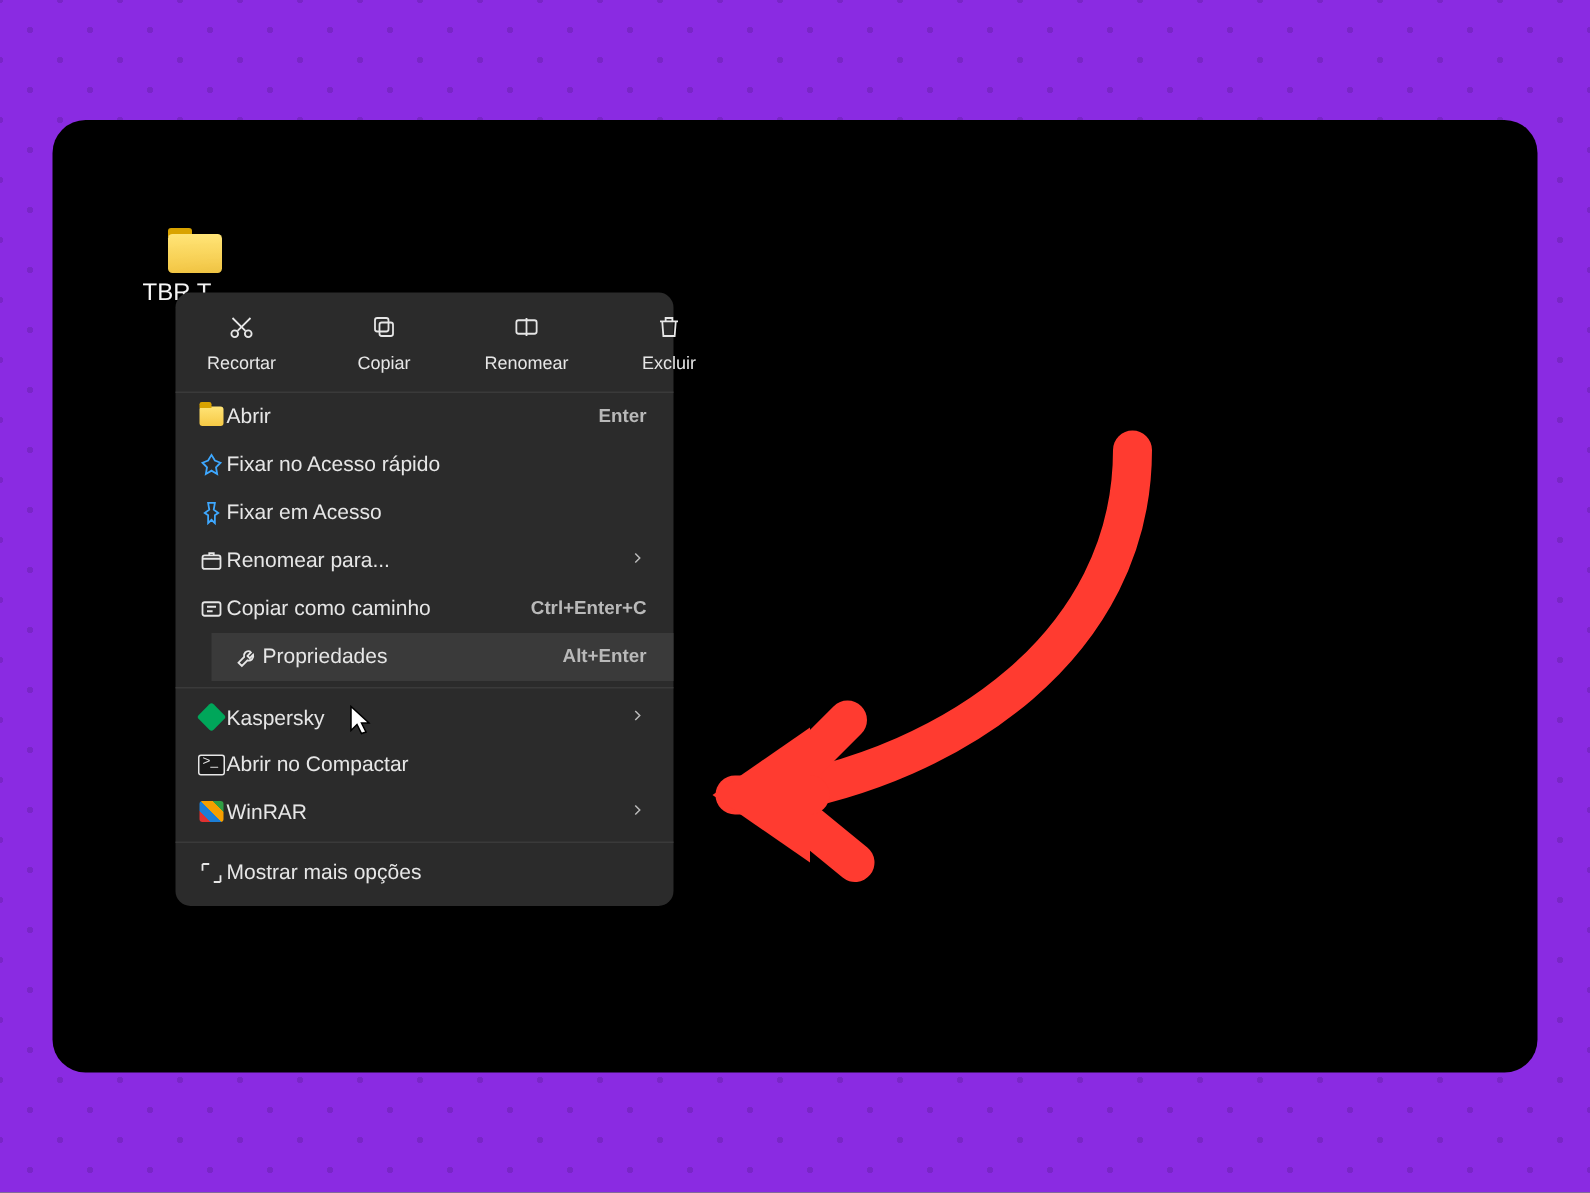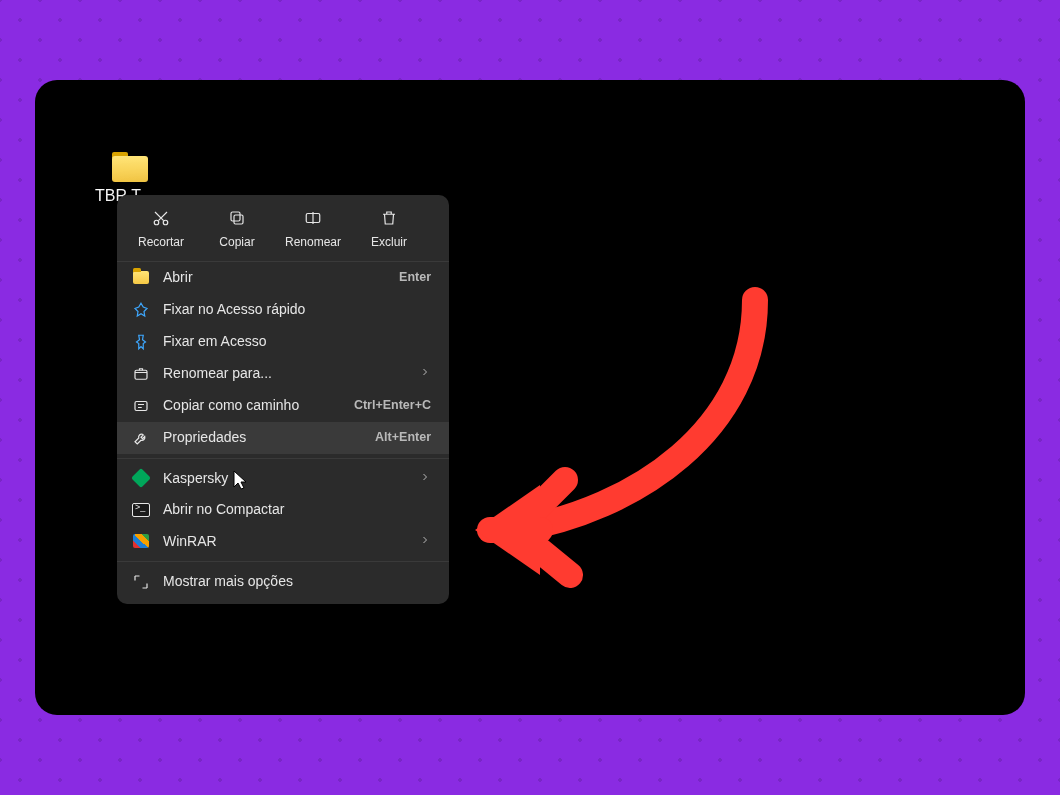--- a/index.html
+++ b/index.html
@@ -85,21 +85,21 @@
     border-radius: 10px;
     box-shadow: 0 20px 45px rgba(0,0,0,.55);
     font-size: 14px;
     padding-bottom: 6px;
   }
 
   
   .ctx-topbar {
     display: flex;
     align-items: flex-start;
-    gap: 0;
+    gap: 19px;
     padding: 8px 6px 4px 6px;
     border-bottom: 1px solid #3a3a3a;
   }
   .topbtn {
     flex: none;
     width: 72px;
     text-align: center;
     padding: 6px 2px 8px 2px;
     border-radius: 6px;
     font-size: 12px;
@@ -107,26 +107,25 @@
     cursor: default;
   }
   .topbtn .tic { display:block; height:22px; margin-bottom:4px; }
   .topbtn svg { width:18px; height:18px; stroke:#e6e6e6; fill:none; stroke-width:1.6; }
 
   
   .sep { height:1px; background:#3a3a3a; margin:4px 0; }
   .row {
     display:flex;
     align-items:center;
-    gap:12px;
     padding:7px 18px 7px 14px;
     cursor:default;
     line-height:1.25;
   }
-  .row.highlight { background:#3a3a3a; }
+  .row.highlight { background:#3a3a3a;margin-left:24px; }
   .row .ic { width:20px; display:flex; align-items:center; justify-content:center; }
   .row .ic svg { width:18px; height:18px; stroke:#e6e6e6; fill:none; stroke-width:1.6; }
   .row .txt  { flex:1; }
   .row .hint { color:#b9b9b9; font-size:12.5px;font-weight:bold; }
   .row .chev svg { width:12px; height:12px; stroke:#b9b9b9; fill:none; stroke-width:2; }
 
   
   .ic-folder {
     width:16px;height:13px;border-radius:2px;
     background:linear-gradient(#ffe477,#f6c945);

